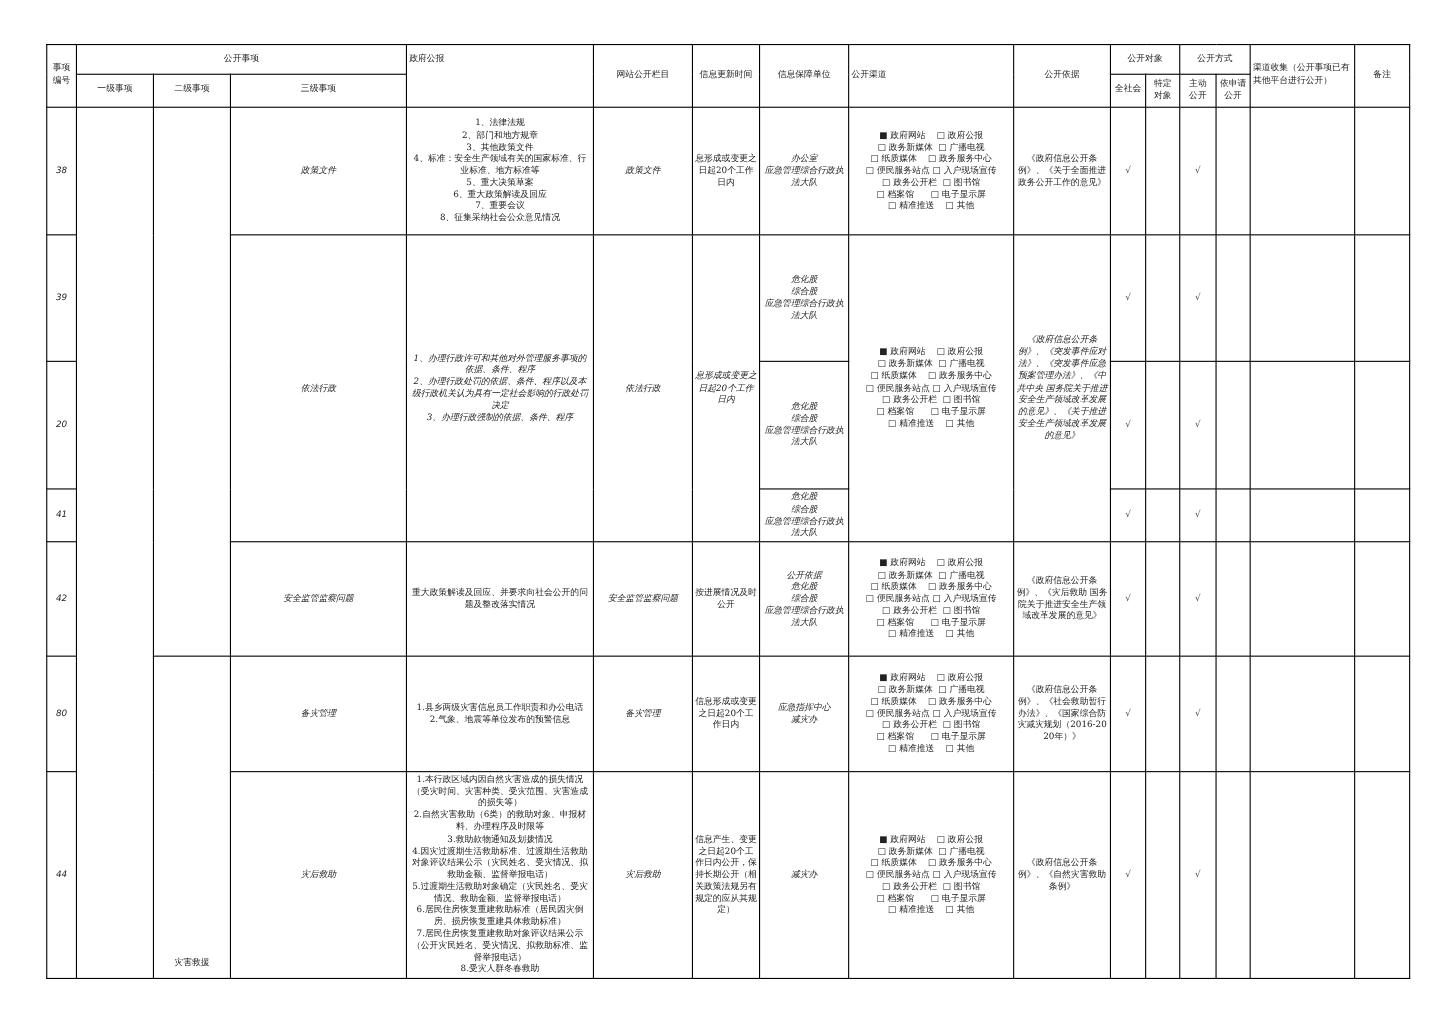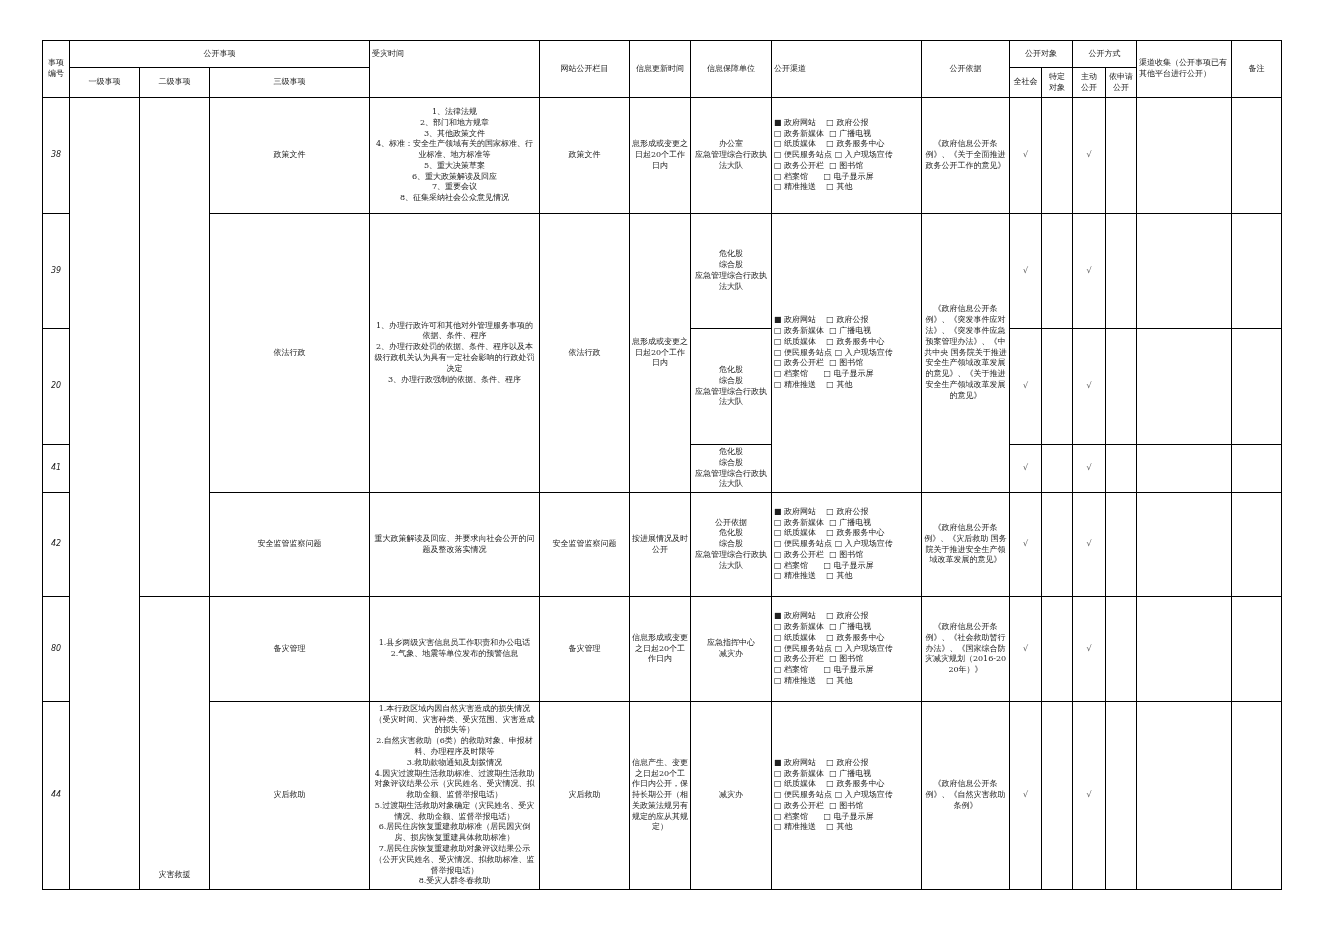--- a/index.html
+++ b/index.html
@@ -5,27 +5,27 @@
   html, body { margin:0; padding:0; background:#ffffff; }
   body { width:1324px; height:936px; position:relative; overflow:hidden;
          font-family:"DejaVu Serif","Liberation Serif",serif; color:#222; }
   table.sheet { position:absolute; left:42px; top:40px; border-collapse:collapse;
          table-layout:fixed; width:1239px; }
   table.sheet td { border:1px solid #000; font-size:8px; line-height:10.8px;
          vertical-align:middle; padding:0 2px; overflow:hidden; word-break:break-all; }
   .hdr { font-family:Liberation Mono, monospace; font-size:8px; text-align:center; }
   .hdr-left { text-align:left; }
   .num { font-family:"DejaVu Sans","Liberation Sans",sans-serif; text-align:center;font-style:italic; }
-  .c { text-align:center; }
+  .c { text-align:center;font-style:italic; }
   .l { text-align:center; }
   .pre { white-space:pre-line; }
   .noborder-b { border-bottom:none !important; }
   .noborder-t { border-top:none !important; }
   .chk { text-align:center; color:#555; font-family:"DejaVu Sans",sans-serif; }
-  .channels { white-space:pre; font-size:8px; line-height:10.8px; text-align:left; }
+  .channels { white-space:pre; font-size:8px; line-height:10.8px; text-align:center; }
   .bottom-align { vertical-align:bottom !important; }
 </style>
 </head>
 <body>
 
 <table class="sheet">
   <colgroup>
     <col style="width:27px">
       <col style="width:70px">
       <col style="width:70px">
@@ -41,21 +41,21 @@
     <col style="width:33px">
       <col style="width:31px">
       <col style="width:95px">
       <col style="width:50px">
   </colgroup>
   <tbody>
       <tr style="height:27px">
     <td rowspan="2" class="hdr"><span class="pre">事项
 编号</span></td>
     <td colspan="3" class="hdr">公开事项</td>
-    <td class="hdr hdr-left noborder-b">受灾时间</td>
+    <td class="hdr hdr-left noborder-b">政府公报</td>
     <td rowspan="2" class="hdr">网站公开栏目</td>
     <td rowspan="2" class="hdr">信息更新时间</td>
     <td rowspan="2" class="hdr">信息保障单位</td>
     <td rowspan="2" class="hdr hdr-left">公开渠道</td>
     <td rowspan="2" class="hdr">公开依据</td>
     <td colspan="2" class="hdr">公开对象</td>
     <td colspan="2" class="hdr">公开方式</td>
     <td rowspan="2" class="hdr hdr-left">渠道收集（公开事项已有其他平台进行公开）</td>
     <td rowspan="2" class="hdr">备注</td>
   </tr>

